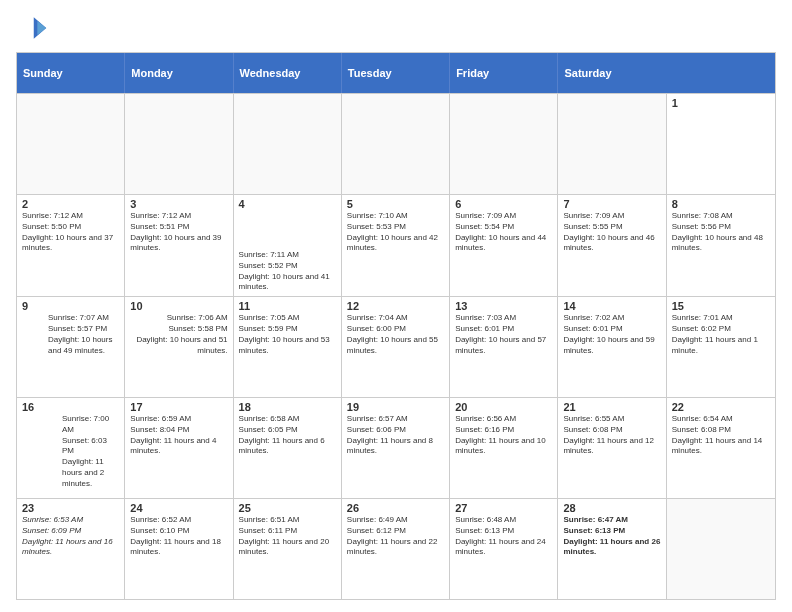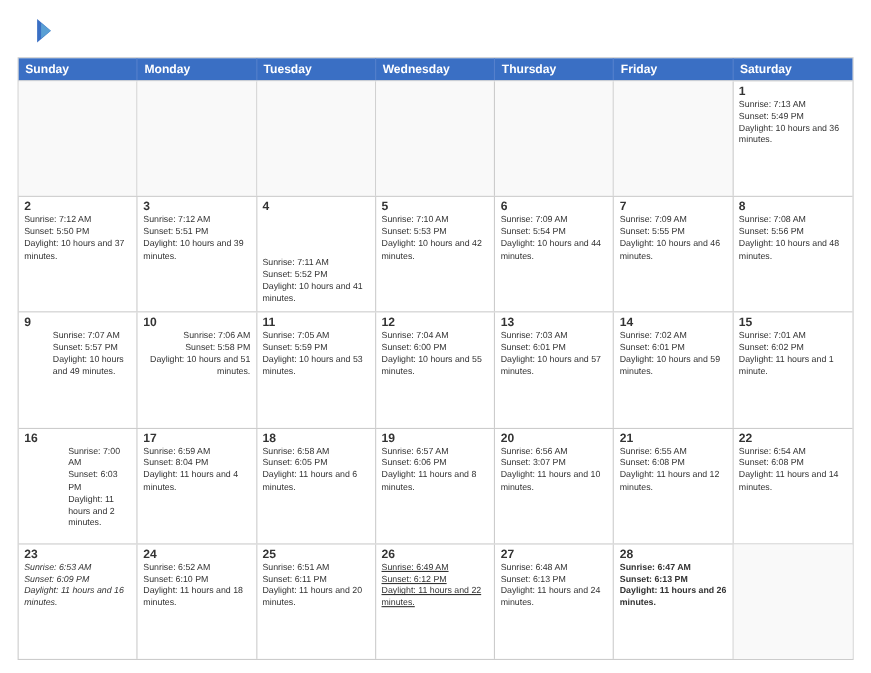--- a/index.html
+++ b/index.html
@@ -69,21 +69,21 @@
     }
     .cal-header {
       display: grid;
       grid-template-columns: repeat(7, 1fr);
       background: #3a6fc4;
     }
     .cal-header-cell {
       color: #fff;
       font-size: 11px;
       font-weight: bold;
-      padding: 4px 6px;
+      padding: 14px 6px;
       text-align: left;
       border-right: 1px solid #5580cc;
     }
     .cal-header-cell:last-child { border-right: none; }
     .cal-body {
       flex: 1;
       display: flex;
       flex-direction: column;
     }
     .cal-row {
@@ -132,39 +132,35 @@
     <div class="title-area">
       <div class="month-title"></div>
       <div class="location"></div>
     </div>
   </div>
 
   <div class="calendar">
     <div class="cal-header" id="cal-header">
         <div class="cal-header-cell">Sunday</div>
         <div class="cal-header-cell">Monday</div>
+        <div class="cal-header-cell">Wednesday</div>
         <div class="cal-header-cell">Tuesday</div>
-        <div class="cal-header-cell">Wednesday</div>
-        <div class="cal-header-cell">Thursday</div>
         <div class="cal-header-cell">Friday</div>
         <div class="cal-header-cell">Saturday</div>
       </div>
     <div class="cal-body" id="cal-body">
         <div class="cal-row">
           <div class="cal-cell empty"></div>
           <div class="cal-cell empty"></div>
           <div class="cal-cell empty"></div>
           <div class="cal-cell empty"></div>
           <div class="cal-cell empty"></div>
           <div class="cal-cell empty"></div>
           <div class="cal-cell">
             <span class="day-num">1</span>
-            <div class="day-info" style="white-space: pre-line;">Sunrise: 7:13 AM
-Sunset: 5:49 PM
-Daylight: 10 hours and 36 minutes.</div>
           </div>
         </div>
         <div class="cal-row">
           <div class="cal-cell">
             <span class="day-num">2</span>
             <div class="day-info" style="white-space: pre-line;">Sunrise: 7:12 AM
 Sunset: 5:50 PM
 Daylight: 10 hours and 37 minutes.</div>
           </div>
           <div class="cal-cell">
@@ -269,21 +265,21 @@
           </div>
           <div class="cal-cell">
             <span class="day-num">19</span>
             <div class="day-info" style="white-space: pre-line;">Sunrise: 6:57 AM
 Sunset: 6:06 PM
 Daylight: 11 hours and 8 minutes.</div>
           </div>
           <div class="cal-cell">
             <span class="day-num">20</span>
             <div class="day-info" style="white-space: pre-line;">Sunrise: 6:56 AM
-Sunset: 3:07 PM
+Sunset: 6:16 PM
 Daylight: 11 hours and 10 minutes.</div>
           </div>
           <div class="cal-cell">
             <span class="day-num">21</span>
             <div class="day-info" style="white-space: pre-line;">Sunrise: 6:55 AM
 Sunset: 6:08 PM
 Daylight: 11 hours and 12 minutes.</div>
           </div>
           <div class="cal-cell">
             <span class="day-num">22</span>
@@ -306,21 +302,21 @@
 Daylight: 11 hours and 18 minutes.</div>
           </div>
           <div class="cal-cell">
             <span class="day-num">25</span>
             <div class="day-info" style="white-space: pre-line;">Sunrise: 6:51 AM
 Sunset: 6:11 PM
 Daylight: 11 hours and 20 minutes.</div>
           </div>
           <div class="cal-cell">
             <span class="day-num">26</span>
-            <div class="day-info" style="white-space: pre-line; text-decoration: underline;">Sunrise: 6:49 AM
+            <div class="day-info" style="white-space: pre-line;">Sunrise: 6:49 AM
 Sunset: 6:12 PM
 Daylight: 11 hours and 22 minutes.</div>
           </div>
           <div class="cal-cell">
             <span class="day-num">27</span>
             <div class="day-info" style="white-space: pre-line;">Sunrise: 6:48 AM
 Sunset: 6:13 PM
 Daylight: 11 hours and 24 minutes.</div>
           </div>
           <div class="cal-cell">

